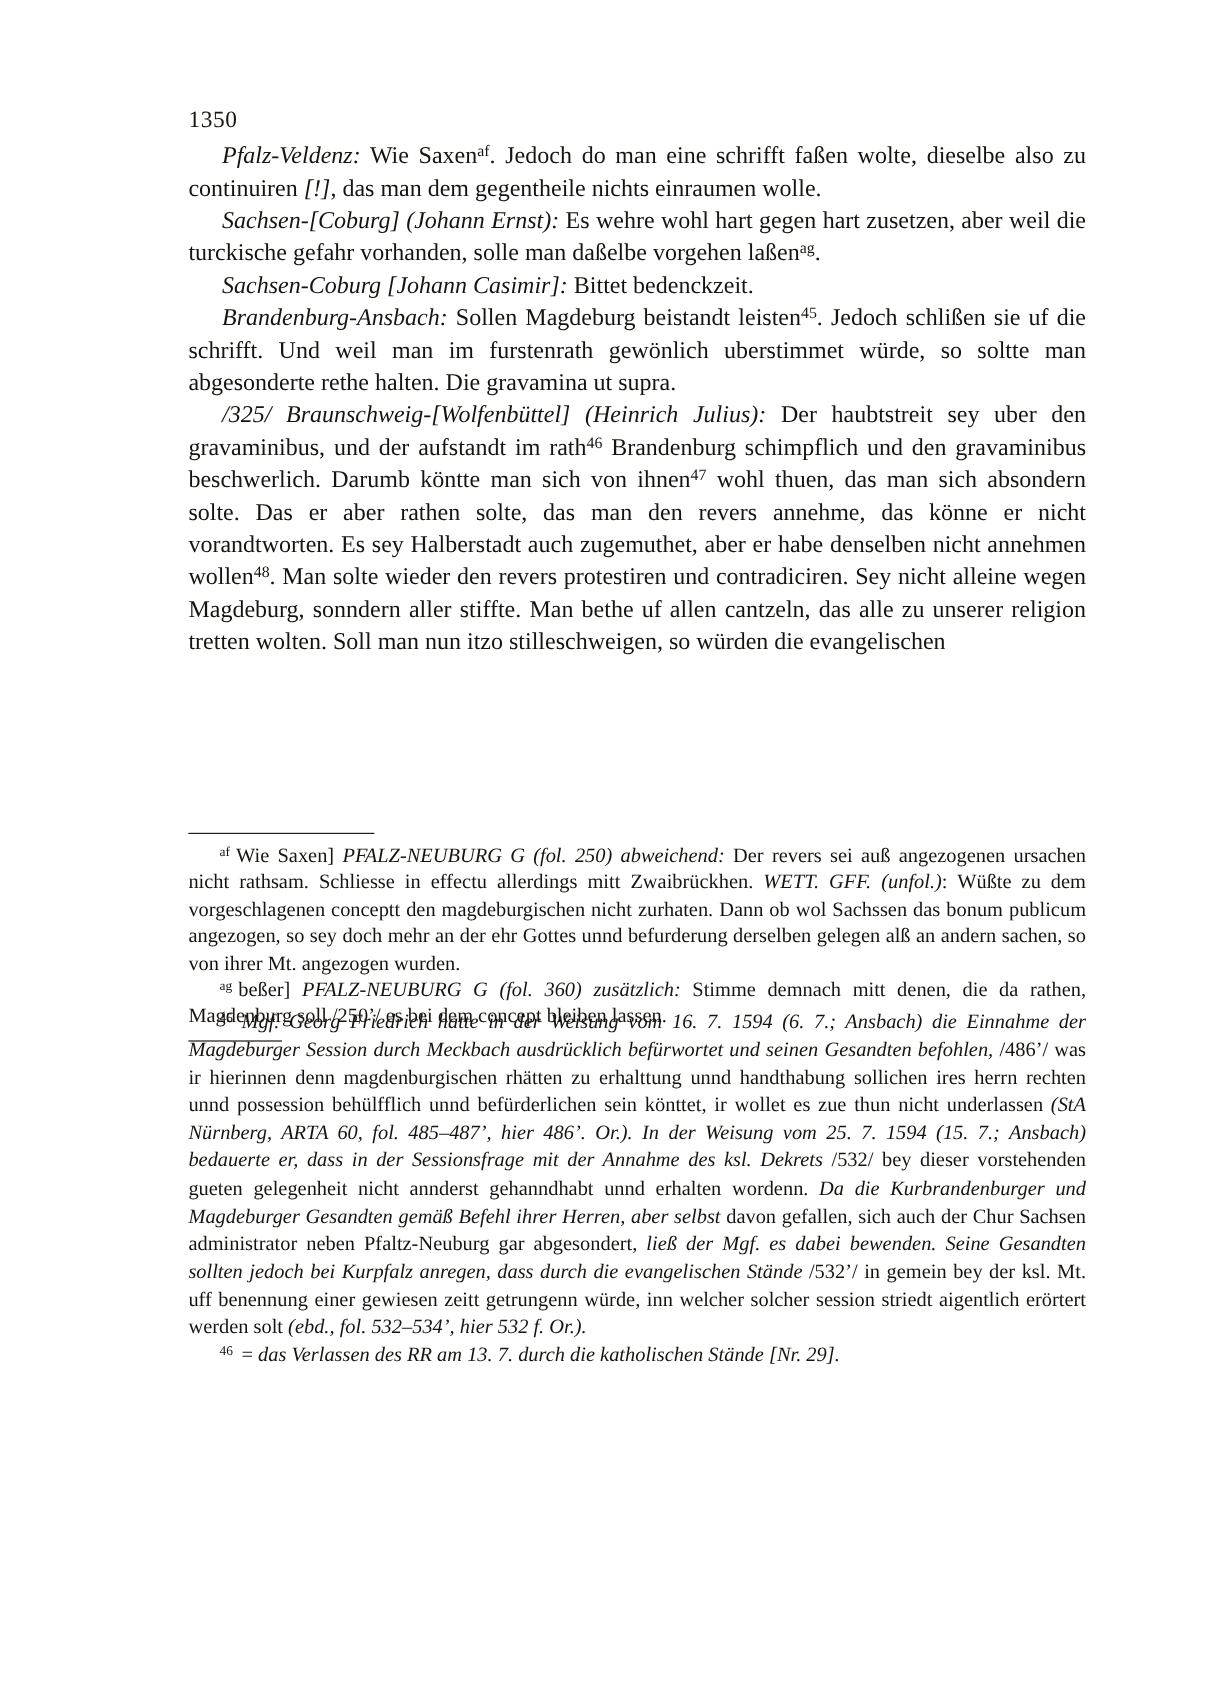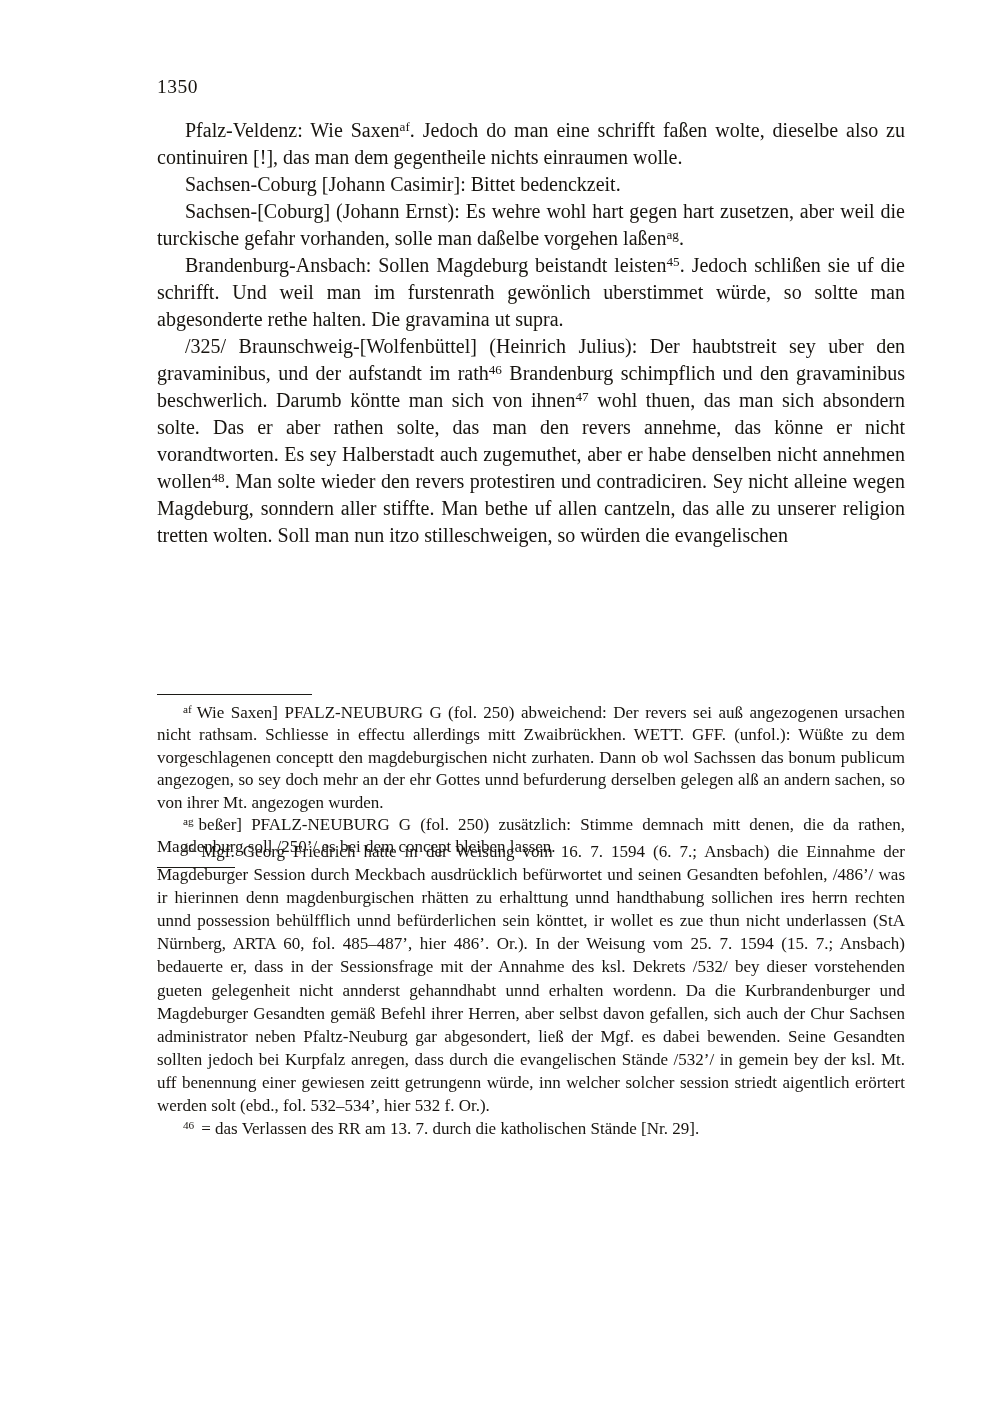--- a/index.html
+++ b/index.html
@@ -7,28 +7,28 @@
   body {
     position:relative;
     background:#ffffff;
     color:#17140f;
     font-family:"Liberation Serif", "DejaVu Serif", serif;
     -webkit-font-smoothing:antialiased;
   }
   .column { position:absolute; left:157px; width:748px; }
 
   
-  .page-header { top:76px; height:24px; }
+  .page-header { top:90px; height:24px; }
   .page-number { position:absolute; left:0; top:0; font-size:19.5px; letter-spacing:0.5px; }
   .running-title { display:block; text-align:center; font-size:17.5px; letter-spacing:0.2px; }
 
   
   .body-text { top:117px; font-size:20px; line-height:27px; text-align:justify; }
   .body-text p.indent { text-indent:28px; }
-  .it { }
+  .it { font-style:italic; }
   sup.fnref, sup.fnmark {
     font-size:66%;
     line-height:0;
     position:relative;
     top:-0.42em;
     vertical-align:baseline;
   }
 
   
   .fn-rule { position:absolute; left:157px; border:0; border-top:1.7px solid #1c1a16; }
@@ -47,29 +47,29 @@
 </style>
 </head>
 <body>
 
 <header class="column page-header">
   <span class="page-number">1350</span>
 </header>
 
 <main class="column body-text">
     <p class="indent"><span class="it">Pfalz-Veldenz:</span><span> Wie Saxen</span><sup class="fnref">af</sup><span>. Jedoch do man eine schrifft faßen wolte, dieselbe also zu continuiren </span><span class="it">[!]</span><span>, das man dem gegentheile nichts einraumen wolle.</span></p>
+    <p class="indent"><span class="it">Sachsen-[Coburg] (Johann Ernst):</span><span> Es wehre wohl hart gegen hart zusetzen, aber weil die turckische gefahr vorhanden, solle man daßelbe vorgehen laßen</span><sup class="fnref">ag</sup><span>.</span></p>
     <p class="indent"><span class="it">Sachsen-Coburg [Johann Casimir]:</span><span> Bittet bedenckzeit.</span></p>
-    <p class="indent"><span class="it">Sachsen-[Coburg] (Johann Ernst):</span><span> Es wehre wohl hart gegen hart zusetzen, aber weil die turckische gefahr vorhanden, solle man daßelbe vorgehen laßen</span><sup class="fnref">ag</sup><span>.</span></p>
     <p class="indent"><span class="it">Brandenburg-Ansbach:</span><span> Sollen Magdeburg beistandt leisten</span><sup class="fnref">45</sup><span>. Jedoch schlißen sie uf die schrifft. Und weil man im furstenrath gewönlich uberstimmet würde, so soltte man abgesonderte rethe halten. Die gravamina ut supra.</span></p>
     <p class="indent"><span class="it">/325/ Braunschweig-[Wolfenbüttel] (Heinrich Julius):</span><span> Der haubtstreit sey uber den gravaminibus, und der aufstandt im rath</span><sup class="fnref">46</sup><span> Brandenburg schimpflich und den gravaminibus beschwerlich. Darumb köntte man sich von ihnen</span><sup class="fnref">47</sup><span> wohl thuen, das man sich absondern solte. Das er aber rathen solte, das man den revers annehme, das könne er nicht vorandtworten. Es sey Halberstadt auch zugemuthet, aber er habe denselben nicht annehmen wollen</span><sup class="fnref">48</sup><span>. Man solte wieder den revers protestiren und contradiciren. Sey nicht alleine wegen Magdeburg, sonndern aller stiffte. Man bethe uf allen cantzeln, das alle zu unserer religion tretten wolten. Soll man nun itzo stilleschweigen, so würden die evangelischen</span></p>
   </main>
 
 <hr class="fn-rule rule-letters">
 <section class="column letter-footnotes">
     <p><sup class="fnmark">af</sup><span>Wie Saxen] </span><span class="it">PFALZ-NEUBURG G (fol. 250) abweichend:</span><span> Der revers sei auß angezogenen ursachen nicht rathsam. Schliesse in effectu allerdings mitt Zwaibrückhen. </span><span class="it">WETT. GFF. (unfol.)</span><span>: Wüßte zu dem vorgeschlagenen conceptt den magdeburgischen nicht zurhaten. Dann ob wol Sachssen das bonum publicum angezogen, so sey doch mehr an der ehr Gottes unnd befurderung derselben gelegen alß an andern sachen, so von ihrer Mt. angezogen wurden.</span></p>
-    <p><sup class="fnmark">ag</sup><span>beßer] </span><span class="it">PFALZ-NEUBURG G (fol. 250) zusätzlich:</span><span> Stimme demnach mitt denen, die da rathen, Magdenburg soll /250’/ es bei dem concept bleiben lassen.</span></p>
+    <p><sup class="fnmark">ag</sup><span>beßer] </span><span class="it">PFALZ-NEUBURG G (fol. 360) zusätzlich:</span><span> Stimme demnach mitt denen, die da rathen, Magdenburg soll /250’/ es bei dem concept bleiben lassen.</span></p>
   </section>
 
 <hr class="fn-rule rule-numbers">
 <section class="column number-footnotes">
     <p><sup class="fnmark">45</sup><span class="it">Mgf. Georg Friedrich hatte in der Weisung vom 16. 7. 1594 (6. 7.; Ansbach) die Einnahme der Magdeburger Session durch Meckbach ausdrücklich befürwortet und seinen Gesandten befohlen, </span><span>/486’/ was ir hierinnen denn magdenburgischen rhätten zu erhalttung unnd handthabung sollichen ires herrn rechten unnd possession behülfflich unnd befürderlichen sein könttet, ir wollet es zue thun nicht underlassen </span><span class="it">(StA Nürnberg, ARTA 60, fol. 485–487’, hier 486’. Or.). In der Weisung vom 25. 7. 1594 (15. 7.; Ansbach) bedauerte er, dass in der Sessionsfrage mit der Annahme des ksl. Dekrets </span><span>/532/ bey dieser vorstehenden gueten gelegenheit nicht annderst gehanndhabt unnd erhalten wordenn. </span><span class="it">Da die Kurbrandenburger und Magdeburger Gesandten gemäß Befehl ihrer Herren, aber selbst </span><span>davon gefallen, sich auch der Chur Sachsen administrator neben Pfaltz-Neuburg gar abgesondert, </span><span class="it">ließ der Mgf. es dabei bewenden. Seine Gesandten sollten jedoch bei Kurpfalz anregen, dass durch die evangelischen Stände </span><span>/532’/ in gemein bey der ksl. Mt. uff benennung einer gewiesen zeitt getrungenn würde, inn welcher solcher session striedt aigentlich erörtert werden solt </span><span class="it">(ebd., fol. 532–534’, hier 532 f. Or.).</span></p>
     <p><sup class="fnmark">46</sup><span>= </span><span class="it">das Verlassen des RR am 13. 7. durch die katholischen Stände [Nr. 29].</span></p>
   </section>
 
 </body></html>

